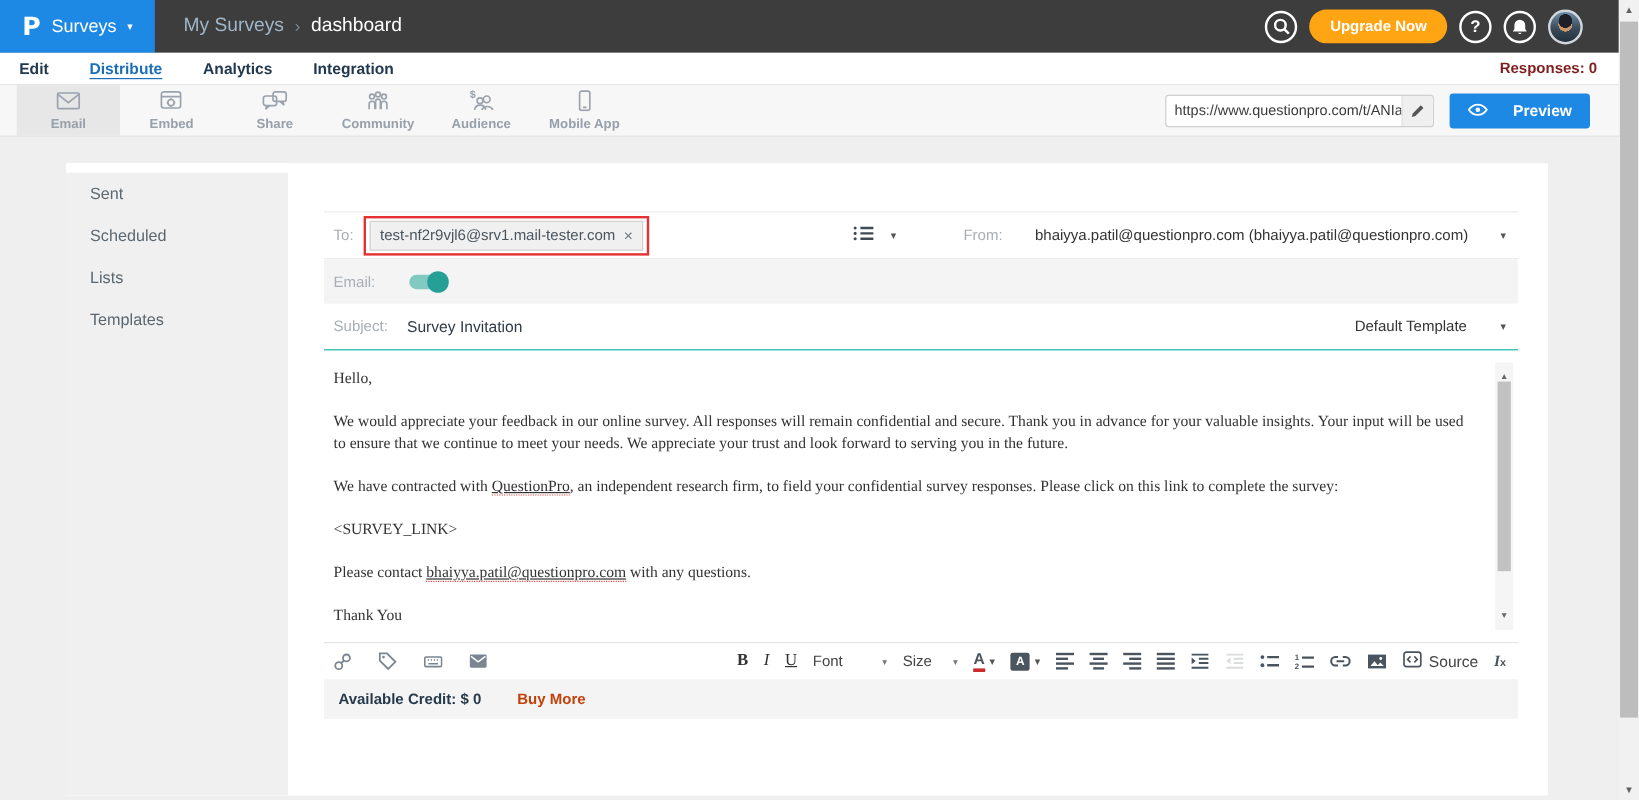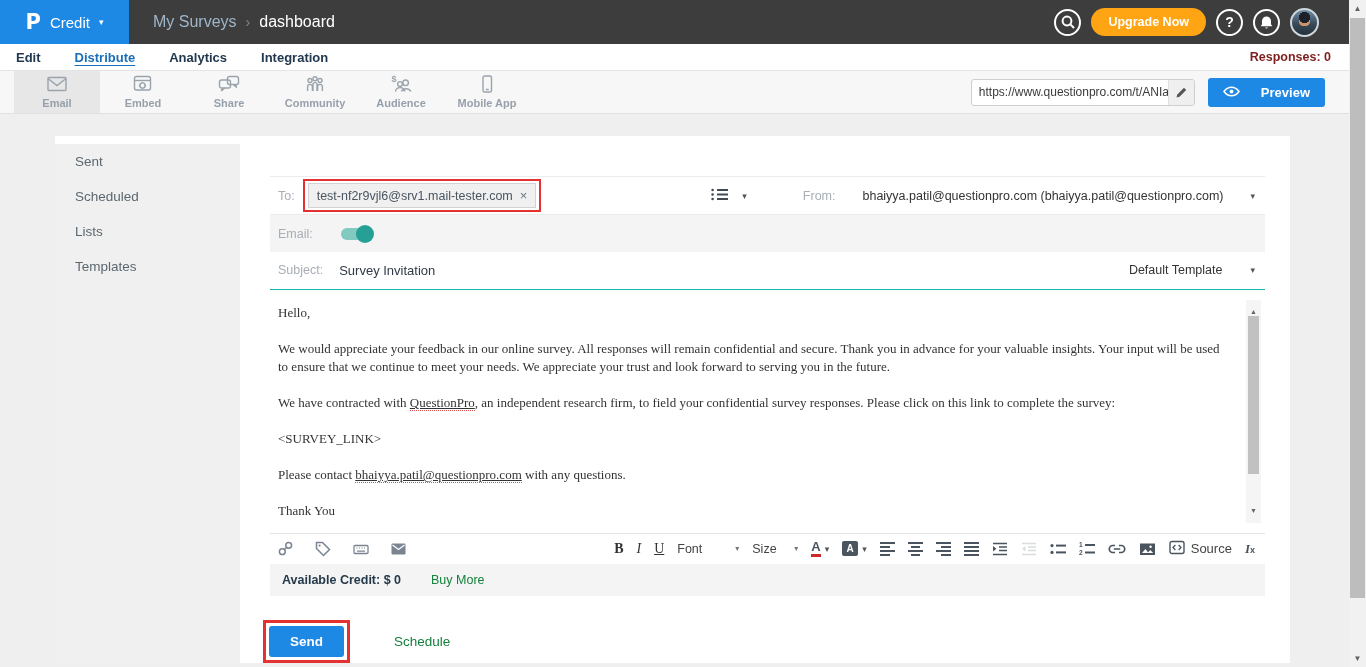--- a/index.html
+++ b/index.html
@@ -101,21 +101,21 @@
   .al.c i { align-self:center; } .al.r i { align-self:flex-end; }
   .w15{width:15px}.w10{width:10px}.w9{width:9px}
   .dis svg *, .dis { opacity:.45; }
   .removefmt { cursor:pointer; color:#4a545e; }
   .removefmt i { font-family:"Liberation Serif",serif; font-style:italic; font-weight:bold; font-size:13px; }
   .removefmt s { text-decoration:none; font-size:9px; font-weight:bold; }
   .src-group { display:flex; align-items:center; gap:6px; color:#444; font-size:13px; cursor:pointer; }
 
   .row-credit { height:33px; background:#f4f4f4; display:flex; align-items:center; gap:30px; padding-left:12px; }
   .credit-label { color:#26394a; font-weight:bold; }
-  .link-blue { color:#15803d; font-weight:normal; cursor:pointer; }
+  .link-blue { color:#c2410c; font-weight:bold; cursor:pointer; }
 
   .row-actions { margin-top:24px; display:flex; align-items:center; gap:44px; margin-left:-7px; }
   .send-annot { border:3px solid #e43131; padding:3px; display:inline-flex; }
   .send-btn { background:#1e88e5; color:#fff; border:none; border-radius:3px; font-size:13.5px; font-weight:bold; padding:8px 21px; cursor:pointer; }
   .schedule { font-size:13.5px; }
 
   
   .vscroll { width:17px; background:#f1f1f1; position:relative; flex-shrink:0; }
   .vscroll .arr { position:absolute; left:0; right:0; text-align:center; font-size:8px; color:#616161; }
   .vscroll .arr.up { top:4px; } .vscroll .arr.dn { bottom:4px; }
@@ -123,21 +123,21 @@
 </style>
 </head>
 <body>
 
 <div class="app">
   <div class="page">
 
     <div class="topbar">
       <div class="logo-block">
         <span class="logo-p">P</span>
-        <span class="logo-product">Credit</span>
+        <span class="logo-product">Surveys</span>
         <span class="caret">▾</span>
       </div>
       <div class="breadcrumb">
         <span class="bc-parent">My Surveys</span>
         <span class="bc-sep">›</span>
         <span class="bc-current">dashboard</span>
       </div>
       <div class="top-actions">
         <span class="icon-circle">
           <svg width="14" height="14" viewBox="0 0 14 14">
@@ -453,26 +453,20 @@
               </span>
               <span class="removefmt"><i>I</i><s>x</s></span>
             </span>
           </div>
 
           <div class="row-credit">
             <span class="credit-label">Available Credit: $ 0</span>
             <span class="link-blue">Buy More</span>
           </div>
 
-          <div class="row-actions">
-            <span class="send-annot">
-              <button class="send-btn">Send</button>
-            </span>
-            <span class="link-blue schedule">Schedule</span>
-          </div>
 
         </div>
       </div>
     </div>
   </div>
 
   <div class="vscroll">
     <span class="arr up">▲</span>
     <span class="thumb"></span>
     <span class="arr dn">▼</span>

